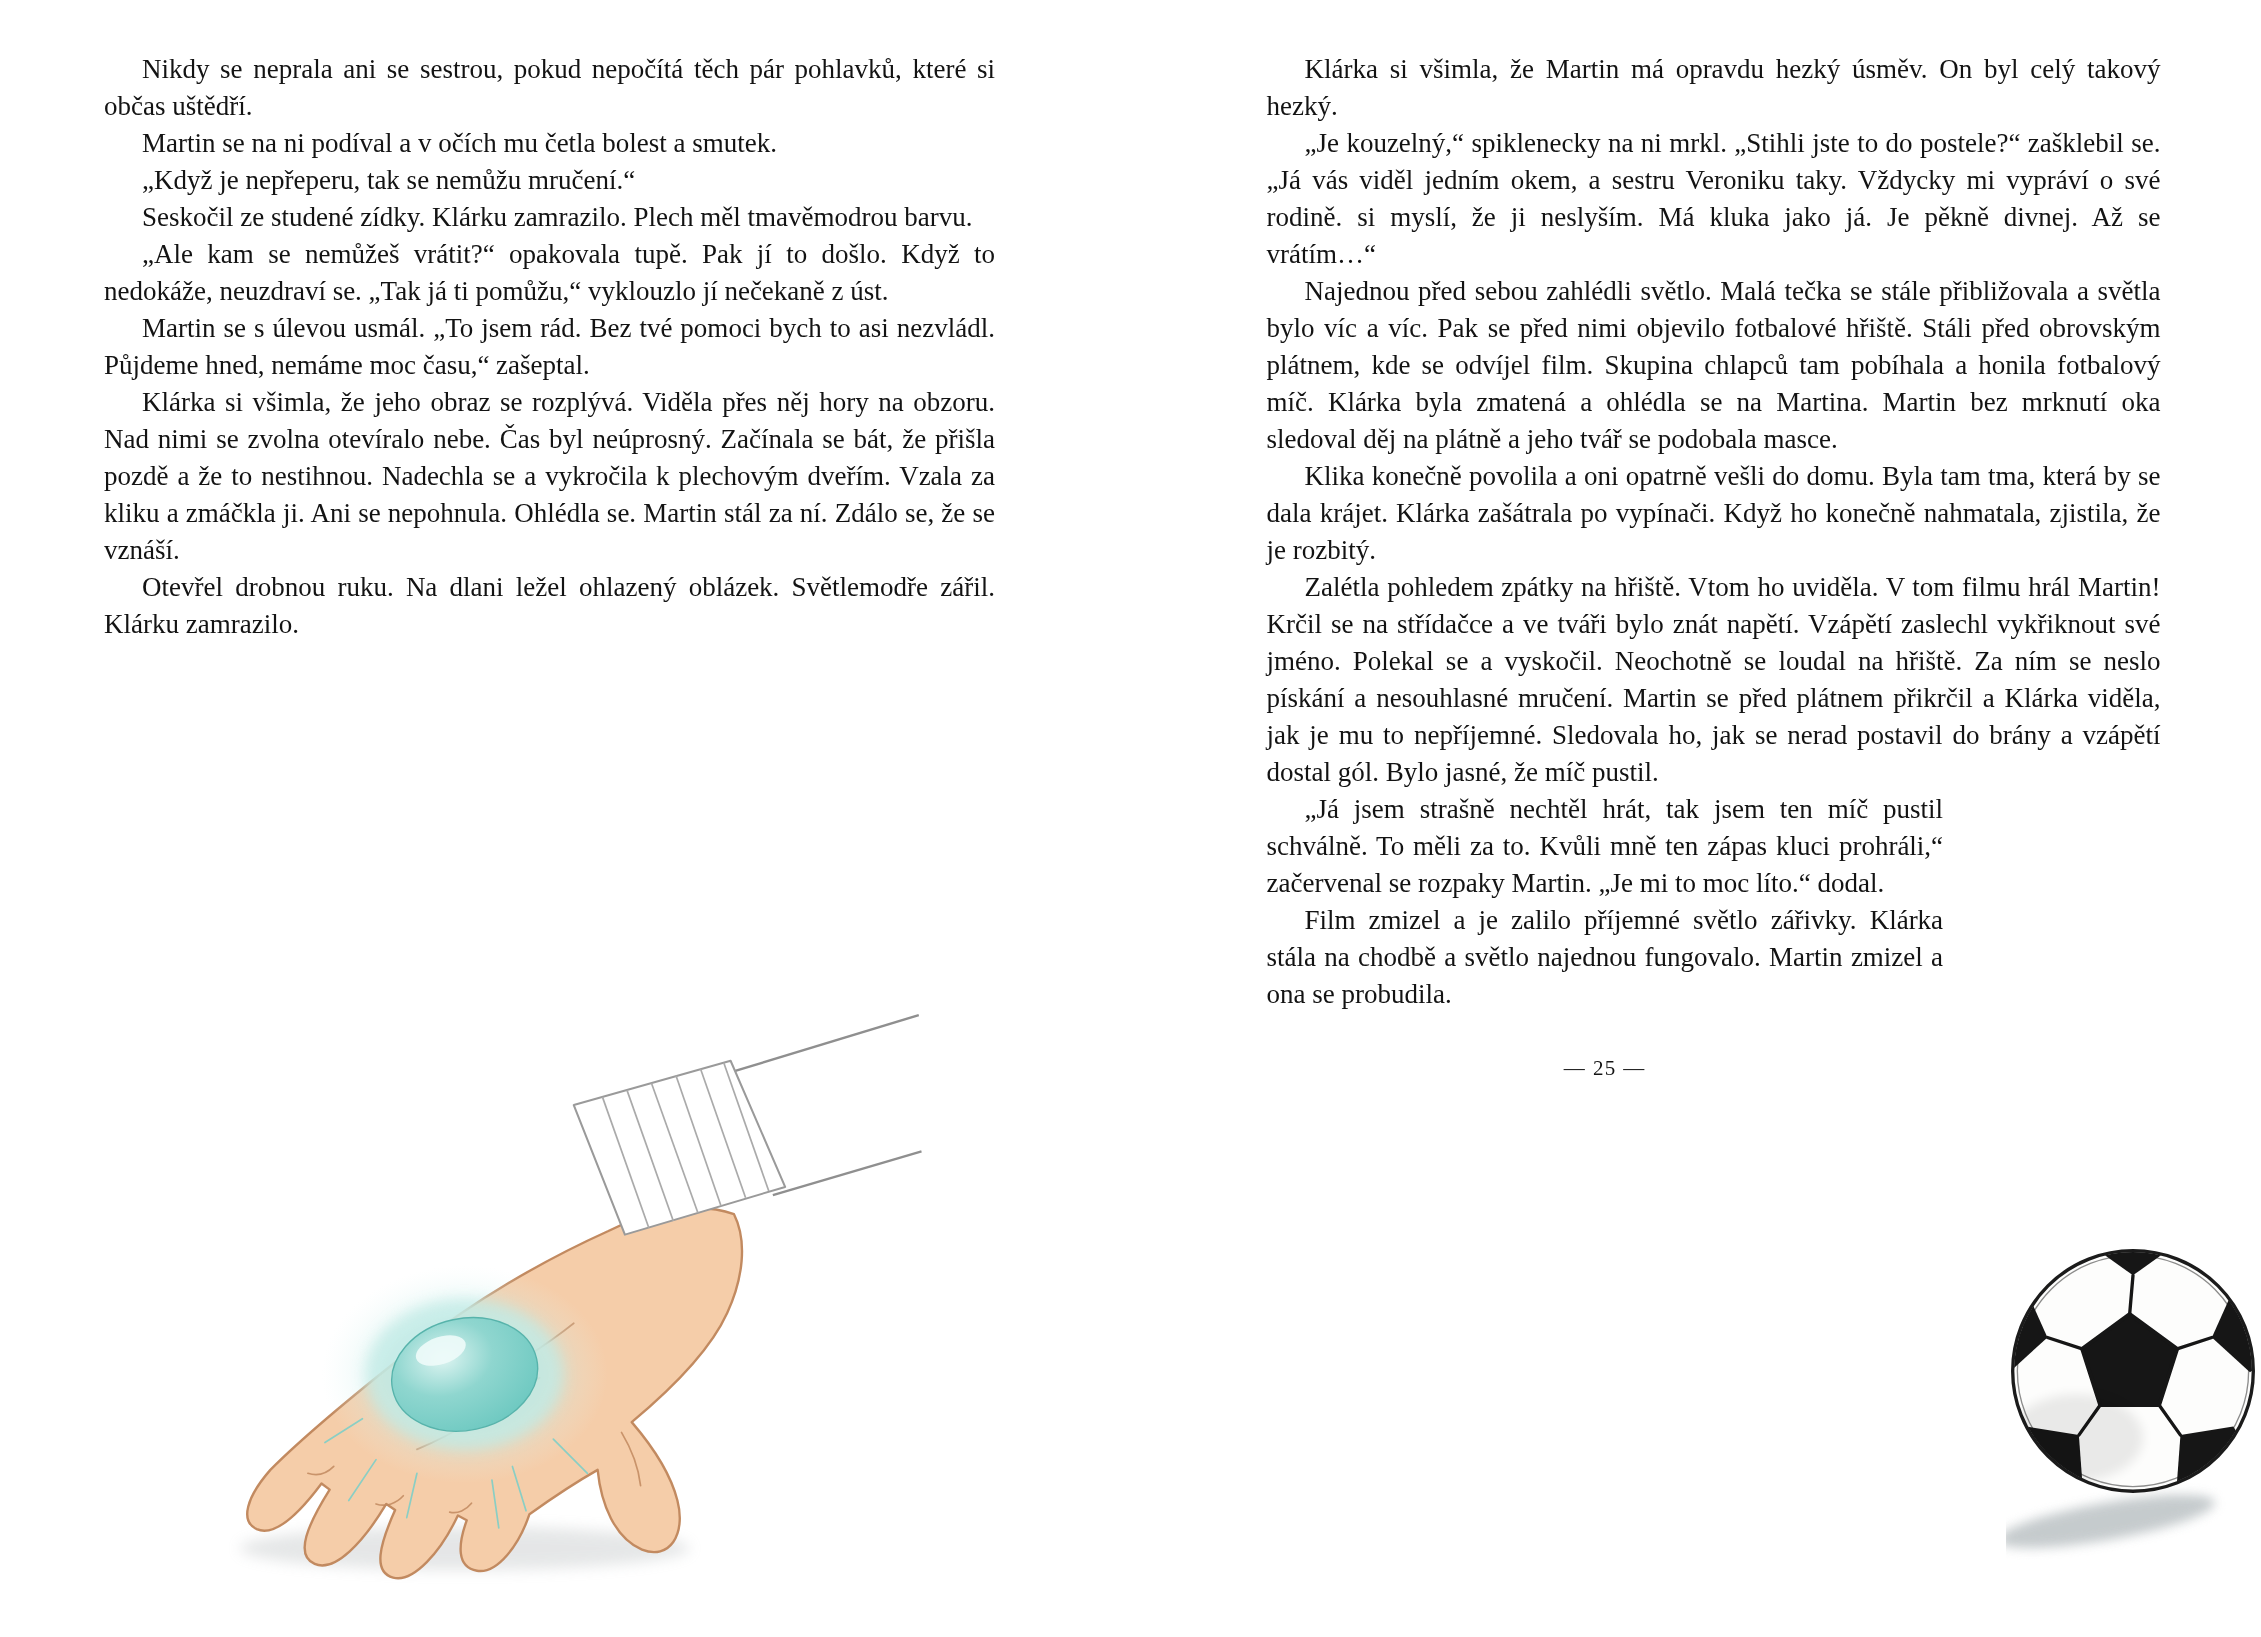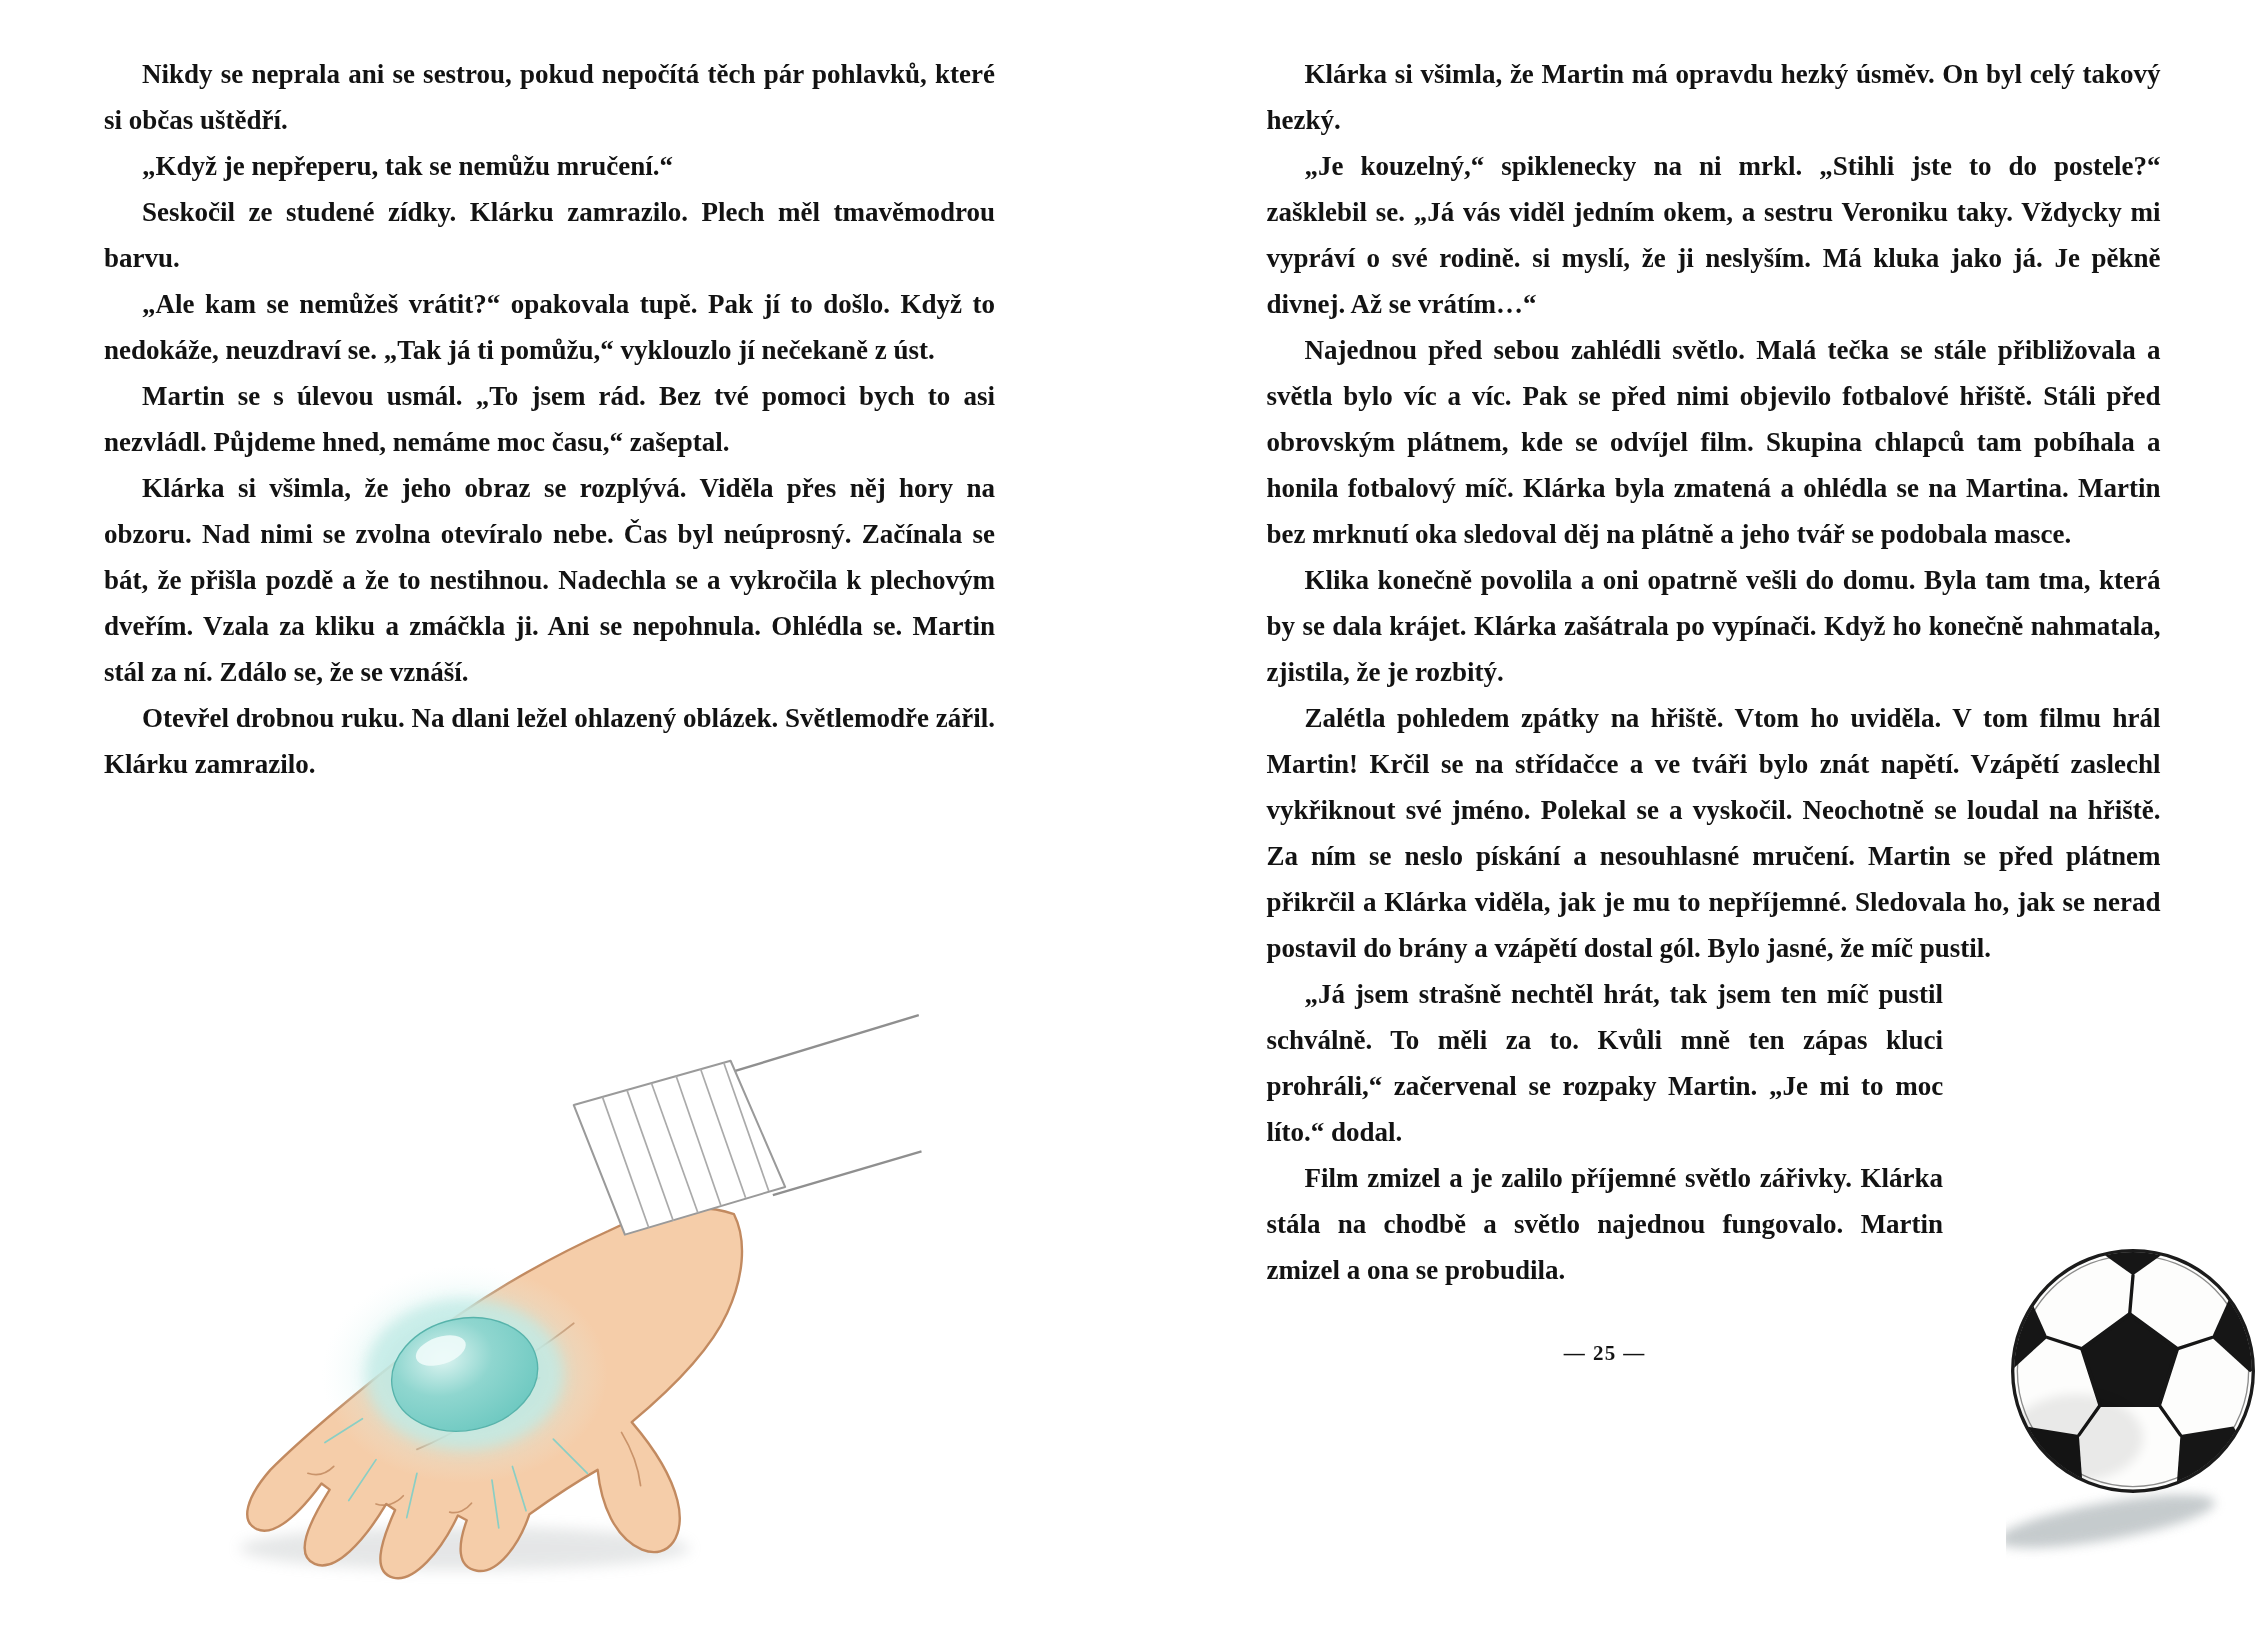--- a/index.html
+++ b/index.html
@@ -8,43 +8,44 @@
     background:#ffffff;
     font-family:"Liberation Serif","DejaVu Serif",serif;
     color:#131313;
     overflow:hidden;
     position:relative;
   }
   .spread{display:flex;width:2261px;height:1638px;}
   .page{position:relative;width:1131px;height:1638px;}
   .text-col{
     position:absolute;top:51px;
-    font-size:27px;line-height:46px;
+    font-size:27px;line-height:37px;
     text-align:justify;
-    hyphens:auto;font-weight:bold;-webkit-hyphens:auto;
+    hyphens:auto;-webkit-hyphens:auto;
   }
   .page-left .text-col{left:104px;width:891px;}
   .page-right .text-col{left:136px;width:894px;}
   p.para{margin:0;text-indent:38px;}
   .ball-spacer{float:right;width:201px;height:372px;margin-left:16.4px;}
   .page-number{
     text-align:center;margin-top:37px;font-size:21px;letter-spacing:1.4px;
   }
   .hand-illo{position:absolute;left:171px;top:996px;width:751px;height:600px;}
   .ball-illo{position:absolute;top:1213px;right:1.4px;width:254px;height:356px;}
   svg{display:block;}
 </style>
 </head>
 <body>
 
 <div class="spread">
 
   <div class="page page-left">
     <div class="text-col">
       <p class="para">Nikdy se neprala ani se sestrou, pokud nepočítá těch pár pohlavků, které si občas uštědří.</p>
+      <p class="para">Martin se na ni podíval a v očích mu četla bolest a smutek.</p>
       <p class="para">„Když je nepřeperu, tak se nemůžu mručení.“</p>
       <p class="para">Seskočil ze studené zídky. Klárku zamrazilo. Plech měl tmavěmodrou barvu.</p>
       <p class="para">„Ale kam se nemůžeš vrátit?“ opakovala tupě. Pak jí to došlo. Když to nedokáže, neuzdraví se. „Tak já ti pomůžu,“ vyklouzlo jí nečekaně z úst.</p>
       <p class="para">Martin se s úlevou usmál. „To jsem rád. Bez tvé pomoci bych to asi nezvládl. Půjdeme hned, nemáme moc času,“ zašeptal.</p>
       <p class="para">Klárka si všimla, že jeho obraz se rozplývá. Viděla přes něj hory na obzoru. Nad nimi se zvolna otevíralo nebe. Čas byl neúprosný. Začínala se bát, že přišla pozdě a že to nestihnou. Nadechla se a vykročila k plechovým dveřím. Vzala za kliku a zmáčkla ji. Ani se nepohnula. Ohlédla se. Martin stál za ní. Zdálo se, že se vznáší.</p>
       <p class="para">Otevřel drobnou ruku. Na dlani ležel ohlazený oblázek. Světlemodře zářil. Klárku zamrazilo.</p>
     </div>
 
     <div class="hand-illo">
       <svg width="751" height="600" viewBox="0 0 1100 880">

